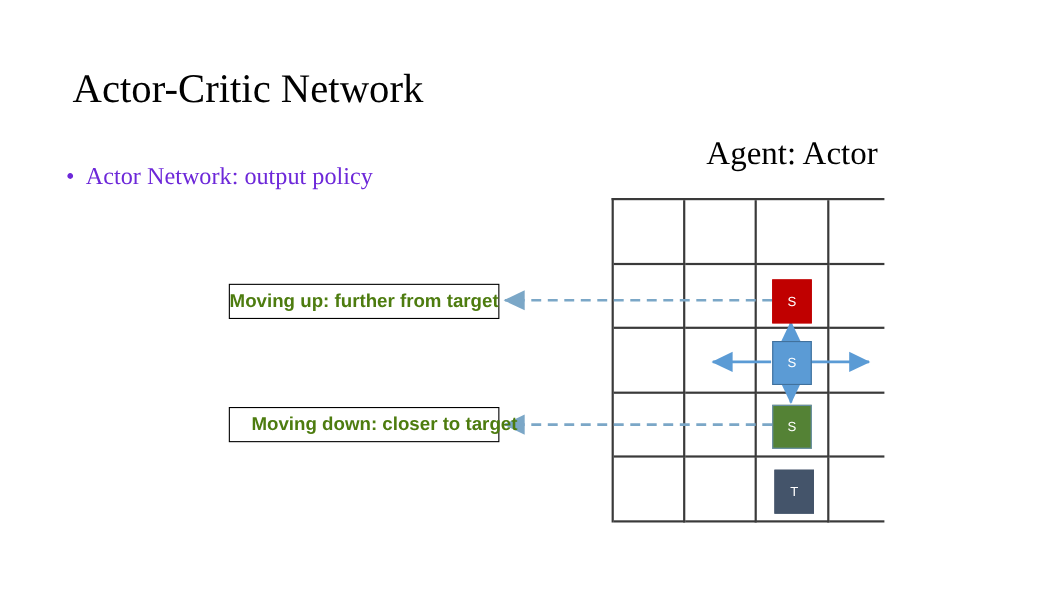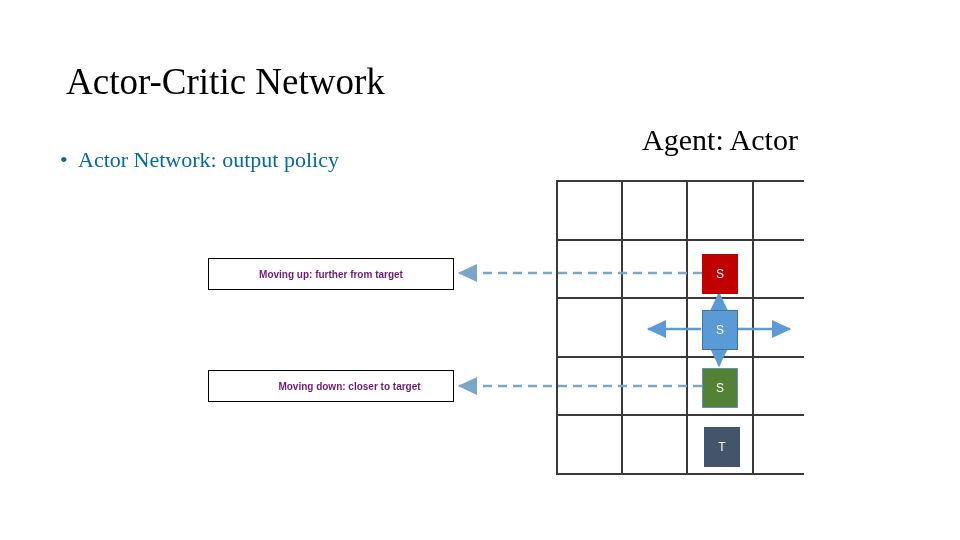--- a/index.html
+++ b/index.html
@@ -27,21 +27,21 @@
     color: #000000;
     white-space: nowrap;
   }
   #bullet-line {
     position: absolute;
     left: 60px;
     top: 146px;
     font-family: "Liberation Serif", serif;
     font-size: 22px;
     line-height: 28px;
-    color: #0369a1;
+    color: #6d28d9;
     white-space: nowrap;
   }
   #bullet-line .bullet-dot {
     display: inline-block;
     width: 18px;
   }
 
   
   #agent-heading {
     position: absolute;
@@ -99,23 +99,23 @@
   
   .label-box {
     position: absolute;
     box-sizing: border-box;
     border: 1.5px solid #000000;
     background: #ffffff;
     display: flex;
     align-items: center;
     justify-content: center;
     font-family: "Liberation Sans", sans-serif;
-    font-size: 10px;
+    font-size: 17px;
     font-weight: bold;
-    color: #701a75;
+    color: #4d7c0f;
     white-space: nowrap;
     z-index: 6;
   }
   #label-up   { left: 208px; top: 258px; width: 246px; height: 32px; }
   #label-down { left: 208px; top: 370px; width: 246px; height: 32px; padding-left: 37px; }
 
   
   #arrow-layer {
     position: absolute;
     left: 0;

